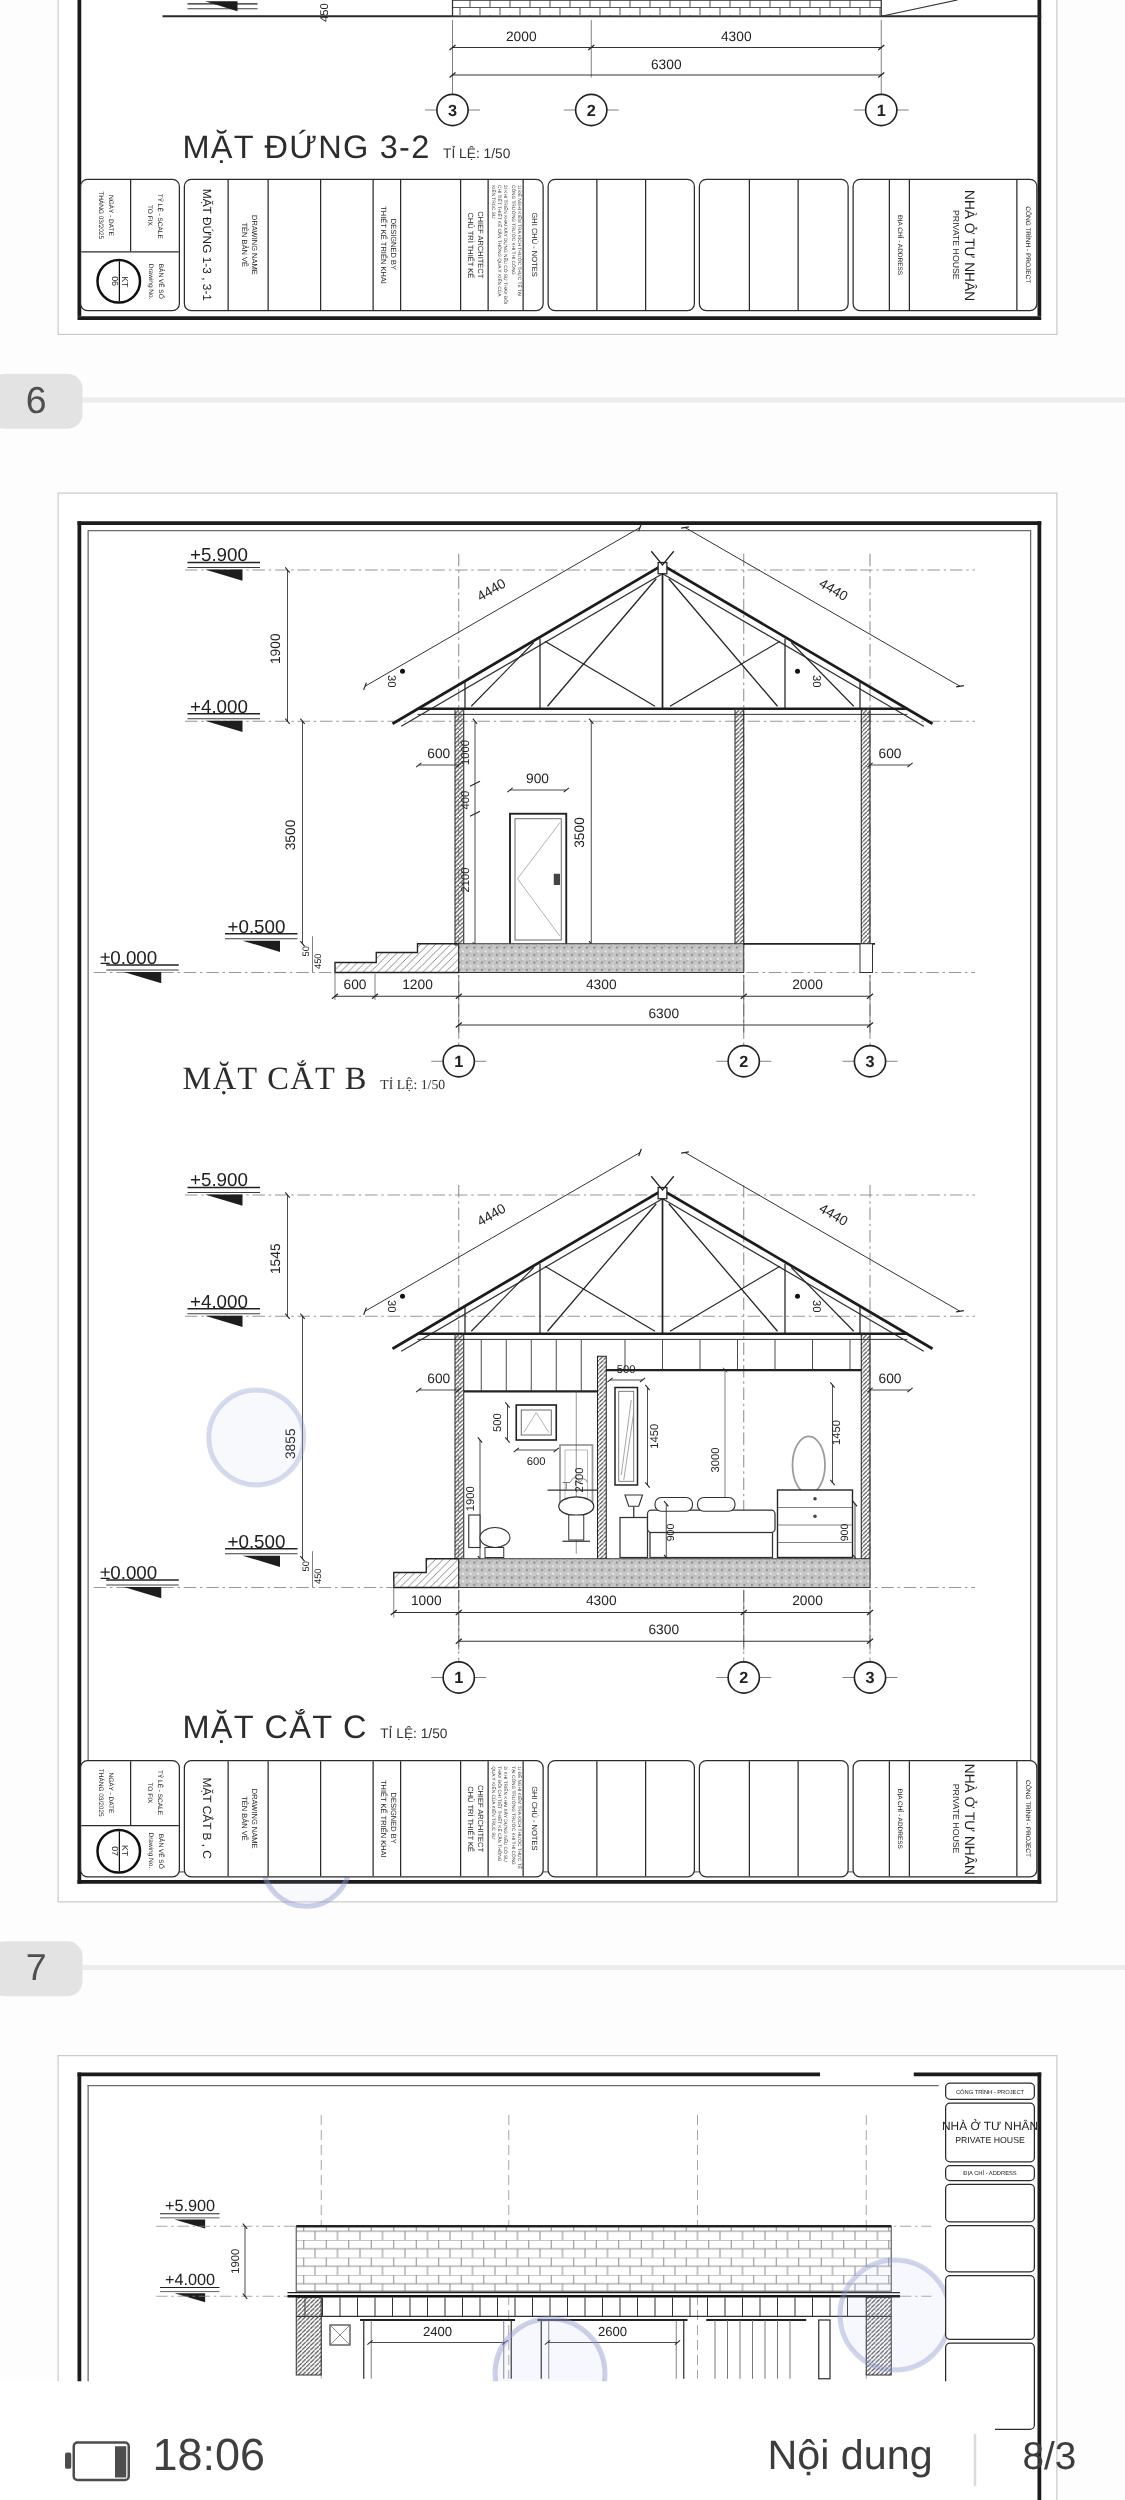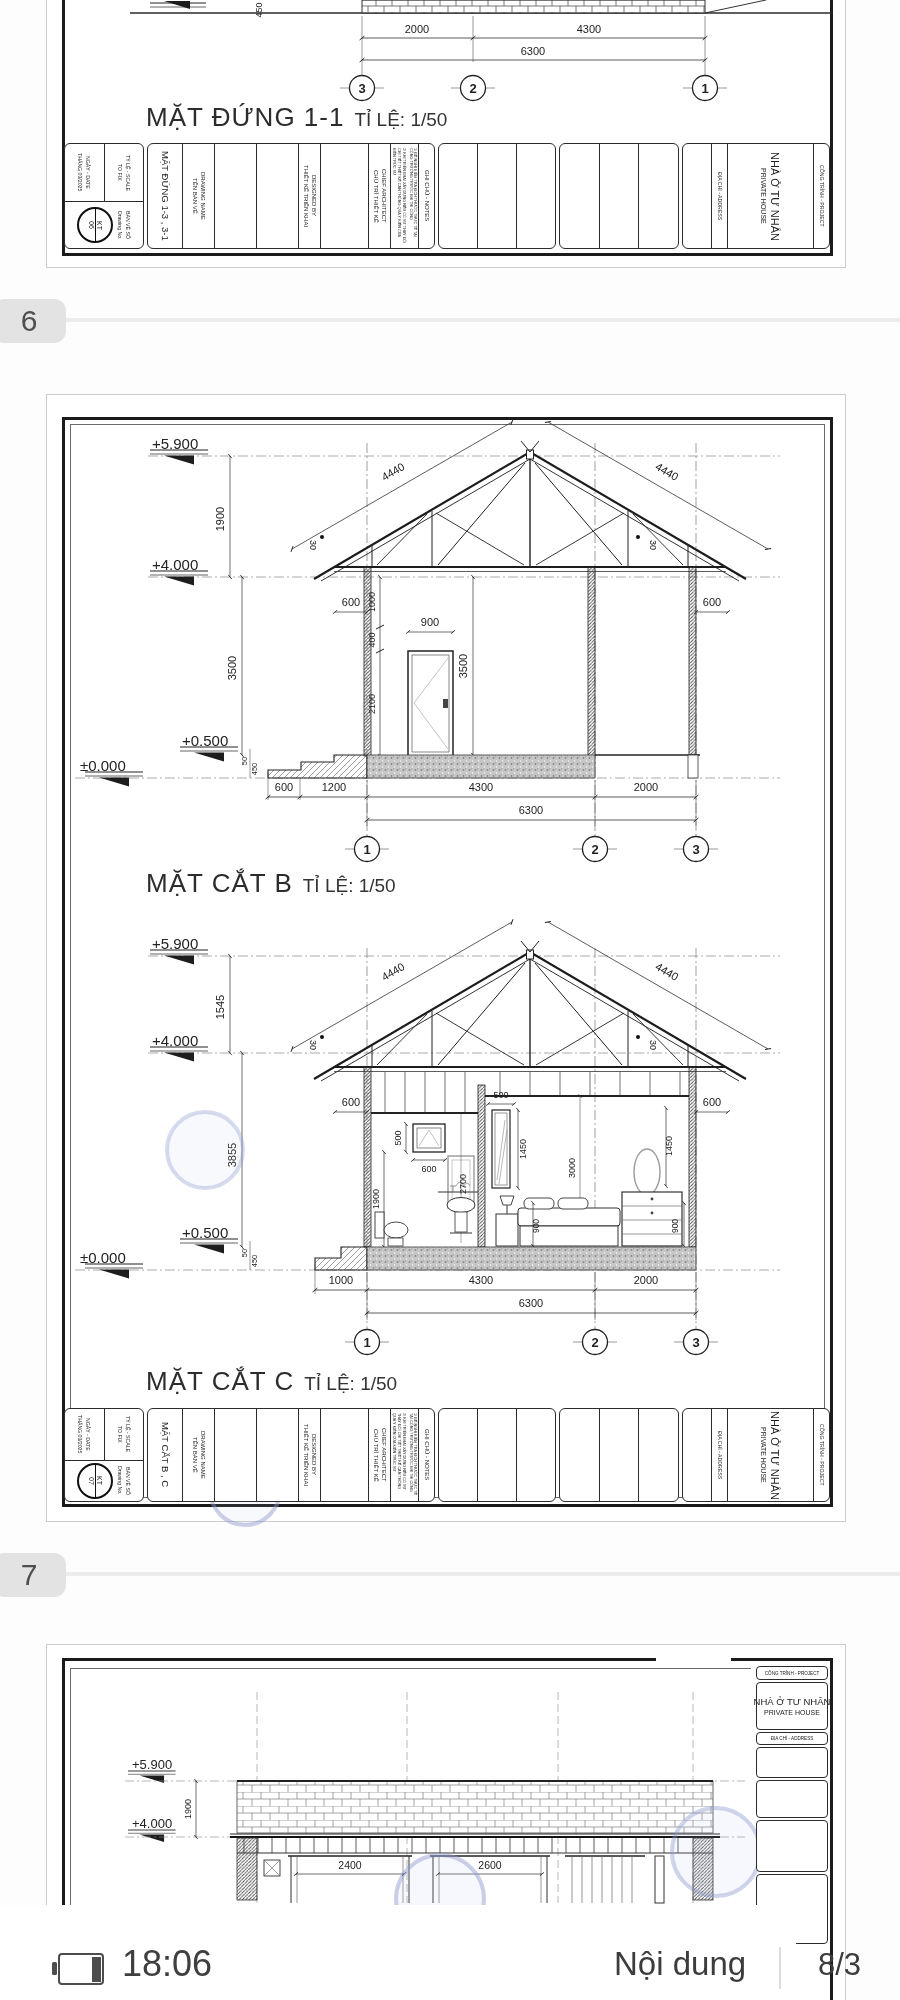--- a/index.html
+++ b/index.html
@@ -9,21 +9,21 @@
   .bbar{position:absolute;background:#1b1b1b;}
   .innerline{position:absolute;border:1px solid #6a6a6a;}
   svg{position:absolute;left:0;top:0;pointer-events:none;}
   svg text{font-family:"Liberation Sans", sans-serif;fill:#222;}
   .dimtxt{font-size:11px;}
   .dimtxt-s{font-size:9px;}
   .lvltxt{font-size:15px;}
   .bubtxt{font-size:13px;font-weight:bold;}
   .dtitle{position:absolute;white-space:nowrap;z-index:5;}
   .dt-main{font-size:26px;letter-spacing:1px;color:#2c2c2c;font-weight:500;}
-  .dt-scale{font-size:19px;margin-left:10px;color:#333;}
+  .dt-scale{font-size:11px;margin-left:10px;color:#333;}
   
   .tblock{position:absolute;display:flex;gap:3px;z-index:5;box-sizing:border-box;}
   .tbg{border:1.2px solid #2b2b2b;border-radius:6px;display:flex;background:#fff;box-sizing:border-box;}
   .tbc{border-left:1px solid #2b2b2b;display:flex;align-items:center;justify-content:center;
        box-sizing:border-box;overflow:hidden;}
   .tbc:first-child{border-left:none;}
   .vt{writing-mode:vertical-rl;display:inline-block;color:#1e1e1e;}
   .pair{display:flex;align-items:center;justify-content:center;gap:2px;height:100%;width:100%;}
   .f6{font-size:6px;} .f5{font-size:5.2px;} .f7{font-size:7px;} .f9{font-size:9.5px;}
   .fine{font-size:3.8px;line-height:1.25;height:92%;letter-spacing:0;color:#333;}
@@ -455,23 +455,23 @@
   <text class="lvltxt" x="152" y="949">+5.900</text>
   <text class="lvltxt" x="152" y="1046">+4.000</text>
   <text class="lvltxt" x="182" y="1238">+0.500</text>
   <text class="lvltxt" x="80" y="1263">±0.000</text>
   <text style="font-size:13px" x="132" y="1769">+5.900</text>
   <text style="font-size:13px" x="132" y="1828">+4.000</text>
 </g>
 </svg>
 
 <div class="dtitle" style="left:146px;top:102px;">
-  <span class="dt-main">MẶT ĐỨNG 1-1</span><span class="dt-scale">TỈ LỆ: 1/50</span>
-</div>
-<div class="dtitle" style="left:146px;top:868px;">
+  <span class="dt-main">MẶT ĐỨNG 3-2</span><span class="dt-scale">TỈ LỆ: 1/50</span>
+</div>
+<div class="dtitle" style="left:146px;top:848px;font-family:Liberation Serif, serif;">
   <span class="dt-main">MẶT CẮT B</span><span class="dt-scale">TỈ LỆ: 1/50</span>
 </div>
 <div class="dtitle" style="left:146px;top:1366px;">
   <span class="dt-main">MẶT CẮT C</span><span class="dt-scale">TỈ LỆ: 1/50</span>
 </div>
 
 <div class="tblock" style="left:64px;top:143px;width:766px;height:106px;">
   <div class="tbg" style="width:80px;">
     <div class="leftcell">
       <div class="leftTop">

